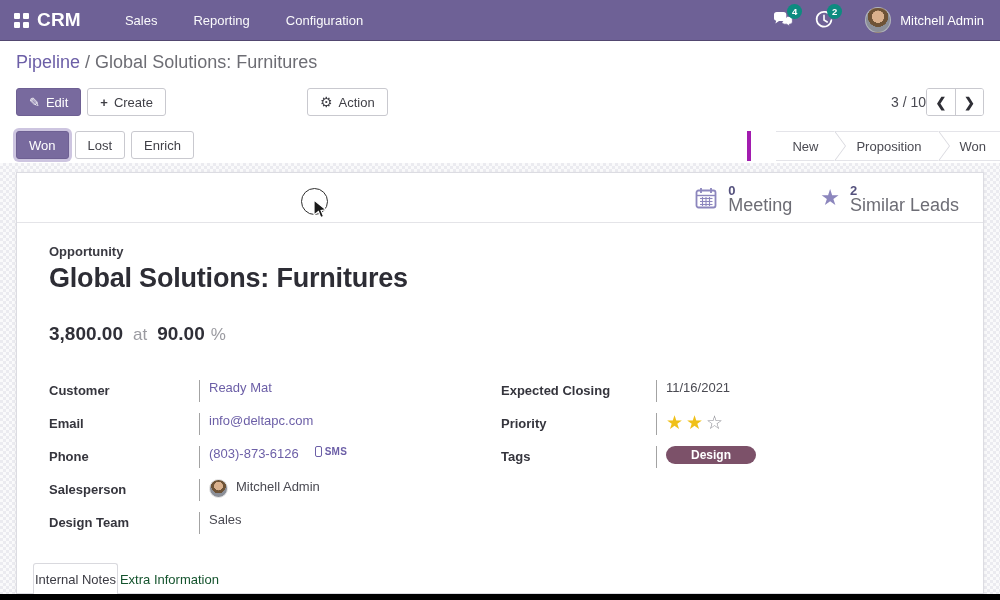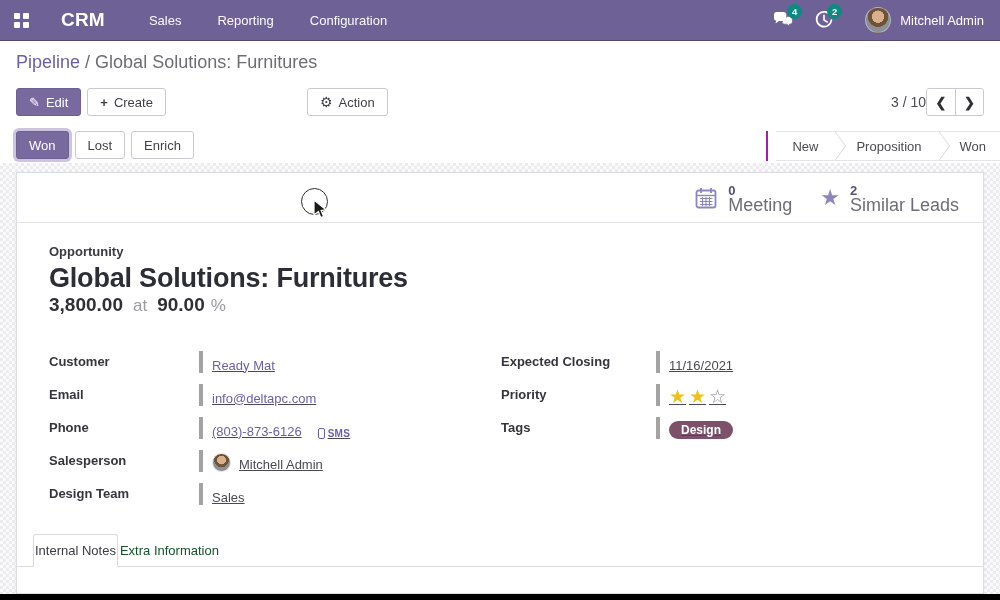--- a/index.html
+++ b/index.html
@@ -10,21 +10,21 @@
     -webkit-font-smoothing:antialiased;
   }
   
   .navbar {
     position:absolute; top:0; left:0; right:0; height:41px;
     background:#6e6196; display:flex; align-items:center;
     border-bottom:1px solid rgba(0,0,0,0.25); color:#fff;
   }
   .apps-icon { margin-left:14px; display:grid; grid-template-columns:6px 6px; grid-template-rows:6px 6px; gap:3px; cursor:pointer; }
   .apps-icon span { background:#fff; border-radius:1px; }
-  .brand { font-size:19px; font-weight:bold; margin-left:32px; letter-spacing:0.2px; }
+  .brand { font-size:19px; font-weight:bold; margin-left:8px; letter-spacing:0.2px; }
   .nav-menu { display:flex; margin-left:30px; gap:8px; }
   .nav-item { font-size:13px; padding:12px 14px; cursor:pointer; color:rgba(255,255,255,0.97); }
   .nav-right { margin-left:auto; display:flex; align-items:center; }
   .nav-iconbtn { position:relative; width:34px; height:40px; display:flex; align-items:center; justify-content:center; cursor:pointer; margin-right:6px; }
   .badge {
     position:absolute; top:4px; right:-1px; min-width:15px; height:15px; border-radius:8px;
     background:#0d8b80; color:#fff; font-size:9.5px; font-weight:bold;
     display:flex; align-items:center; justify-content:center; padding:0 3px;
   }
   .user-block { display:flex; align-items:center; margin:0 16px 0 18px; cursor:pointer; }
@@ -50,21 +50,21 @@
   .action-wrap { position:absolute; left:307px; top:47px; }
   .pager { position:absolute; right:16px; top:47px; display:flex; align-items:center; }
   .pager-count { font-size:14px; color:#4a4a52; }
   .pager-btns { display:flex; border:1px solid #c9c9cf; border-radius:3px; overflow:hidden; }
   .pager-btn { width:28px; height:26px; background:#fff; display:flex; align-items:center; justify-content:center; font-size:13px; font-weight:bold; color:#2f2f36; cursor:pointer; }
   .pager-btn + .pager-btn { border-left:1px solid #c9c9cf; }
 
   .status-row { position:absolute; left:16px; top:90px; display:flex; gap:6px; }
   .btn-won { background:#786a9e; border-color:#6e6093; color:#fff; box-shadow:0 0 0 3px #cdc5e0; }
   
-  .stagebar { position:absolute; right:0; top:90px; height:30px; display:flex; border-left:2px solid #a21caf; padding-left:8px; background:#fff; }
+  .stagebar { position:absolute; right:0; top:90px; height:30px; display:flex; border-left:4px solid #a21caf; padding-left:25px; background:#fff; }
   .stage {
     position:relative; height:30px; display:flex; align-items:center;
     padding:0 16px 0 22px; font-size:13px; color:#4a4a52; background:#fff;
     border-top:1px solid #e4e4e9; border-bottom:1px solid #e4e4e9; cursor:pointer; white-space:nowrap;
   }
   .stage:first-child { padding-left:16px; }
   .stage::before, .stage::after {
     content:""; position:absolute; top:-1px; width:0; height:0;
     border-top:15px solid transparent; border-bottom:15px solid transparent;
   }
@@ -96,44 +96,44 @@
   .stat-icon-star { font-size:22px; color:#8c86bd; line-height:22px; }
   .spinner {
     position:absolute; left:284px; top:15px; width:27px; height:27px;
     border:1.6px solid #2f2f2f; border-radius:50%; background:transparent; z-index:3;
   }
   .cursor-svg { position:absolute; left:296px; top:26px; z-index:4; }
 
   .sheet { padding:21px 32px 0 32px; }
   .opp-type { font-size:13px; font-weight:bold; color:#3a3a42; }
   .opp-title { font-size:27px; font-weight:bold; color:#2d2d35; margin-top:4px; letter-spacing:-0.2px; }
-  .amount-row { display:flex; align-items:baseline; gap:10px; }
+  .amount-row { margin-top:29px; display:flex; align-items:baseline; gap:10px; }
   .amount { font-size:19px; font-weight:bold; color:#2f2f37; }
   .amount-at { font-size:17px; color:#9b9ba1; }
   .prob { font-size:19px; font-weight:bold; color:#2f2f37; }
   .pct { font-size:17px; color:#9b9ba1; margin-left:-4px; }
 
   .field-grid { margin-top:29px; display:flex; }
   .fcol-left { width:452px; flex:none; }
   .fcol-right { flex:1; }
   .frow { display:flex; align-items:center; height:33px; }
   .flabel { width:150px; flex:none; font-size:13px; font-weight:bold; color:#35353d; }
   .flabel-r { width:155px; }
-  .fvalue { border-left:4px solid #a3a3a3; padding-left:9px; font-size:13px; color:#4a4a52; display:flex; align-items:flex-end; gap:8px; min-height:22px;text-decoration:underline; }
+  .fvalue { border-left:1px solid #a3a3a3; padding-left:9px; font-size:13px; color:#4a4a52; display:flex; align-items:flex-start; gap:8px; min-height:22px; }
   .flink { color:#6c5fa7; cursor:pointer; }
   .sms-chip { display:inline-flex; align-items:center; gap:3px; color:#6c5fa7; cursor:pointer; margin-left:8px; }
   .phone-glyph { width:7px; height:11px; border:1.2px solid #6c5fa7; border-radius:2px; display:inline-block; }
   .sms-label { font-size:10px; font-weight:bold; letter-spacing:0.3px; }
   .mini-avatar { width:19px; height:19px; border-radius:50%; flex:none;
     background:radial-gradient(circle at 50% 36%, #d9b08c 0 31%, #6e5336 32% 52%, #8b8f98 53% 100%);
     border:1px solid #e0e0e0; cursor:pointer; }
   .star { font-size:19px; line-height:19px; cursor:pointer; }
   .star-filled { color:#f0c019; }
   .star-empty { color:#8f8f96; }
-  .tag-pill { background:#7c5169; color:#fff; font-size:12px; font-weight:bold; padding:2px 12px; border-radius:11px; cursor:pointer; }
+  .tag-pill { background:#7c5169; color:#fff; font-size:12px; font-weight:bold; padding:2px 25px; border-radius:11px; cursor:pointer; }
 
   .tabswrap { margin-top:24px; border-bottom:1px solid #d9d9de; padding-left:16px; display:flex; }
   .tab {
     font-size:13px; padding:8px 1px; margin-bottom:-1px; cursor:pointer; border:1px solid transparent;
   }
   .tab.active {
     background:#fff; border-color:#d9d9de; border-bottom-color:#fff;
     border-radius:3px 3px 0 0; color:#3a3a42;
   }
   .tab.inactive { color:#14532d; }

